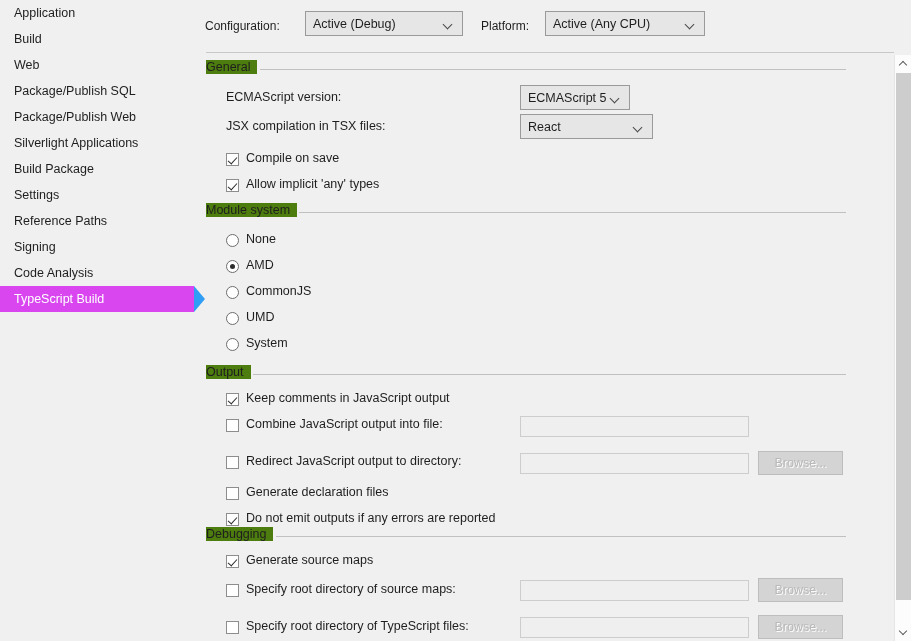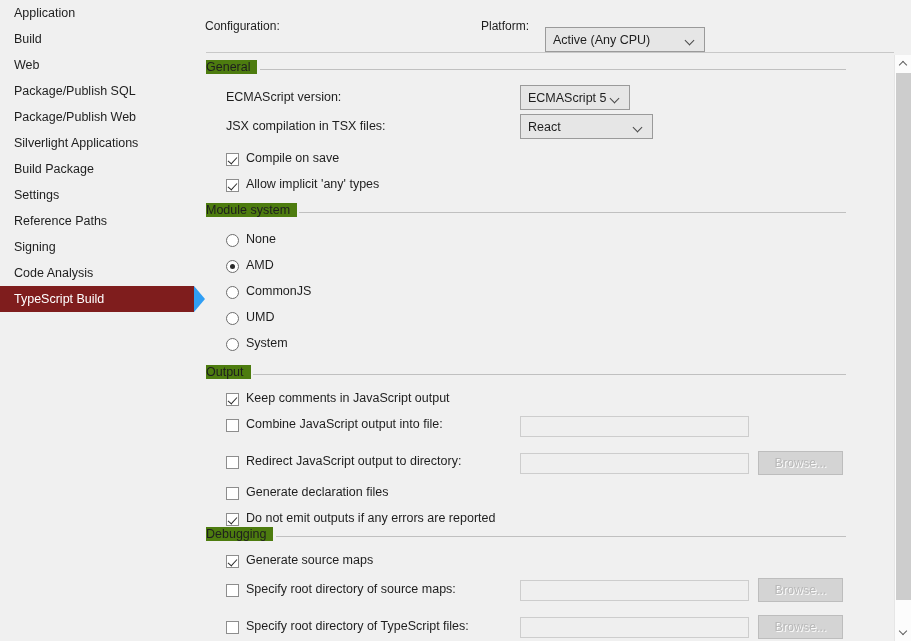--- a/index.html
+++ b/index.html
@@ -29,21 +29,21 @@
     position: relative;
     height: 26px;
     line-height: 26px;
     padding-left: 14px;
     font-size: 12.5px;
     color: #1e1e1e;
     white-space: nowrap;
     cursor: default;
   }
   .side-item.selected {
-    background: #7f1d1d;
+    background: #d946ef;
     color: #ffffff;
     width: 180px;
   }
   .side-item.selected .arrow {
     position: absolute;
     right: -11px;
     top: 0;
     width: 0; height: 0;
     border-top: 13px solid transparent;
     border-bottom: 13px solid transparent;
@@ -92,21 +92,21 @@
   .combo .chev::before {
     content: "";
     position: absolute;
     left: 0; top: 0;
     width: 6px; height: 6px;
     border-right: 1.4px solid #4a4a4a;
     border-bottom: 1.4px solid #4a4a4a;
     transform: rotate(45deg);
   }
   #cfg-combo  { left: 110px; top: 11px;  width: 158px; height: 25px; }
-  #plat-combo { left: 350px; top: 11px;  width: 160px; height: 25px; margin-top: 16px; }
+  #plat-combo { left: 350px; top: 11px;  width: 160px; height: 25px; }
 
   #top-divider {
     position: absolute;
     left: 206px; top: 52px;
     width: 688px; height: 1px;
     background: #c8c8c8;
   }
 
   
   #content {
@@ -317,20 +317,24 @@
     <span>Code Analysis</span>
   </div>
   <div class="side-item selected">
     <span>TypeScript Build</span>
     <span class="arrow"></span>
   </div>
 </div>
 
 <div id="topbar">
   <span class="top-label" id="cfg-label">Configuration:</span>
+  <div class="combo" id="cfg-combo">
+    <span class="ctext">Active (Debug)</span>
+    <span class="chev"></span>
+  </div>
 
   <span class="top-label" id="plat-label">Platform:</span>
   <div class="combo" id="plat-combo">
     <span class="ctext">Active (Any CPU)</span>
     <span class="chev"></span>
   </div>
 </div>
 <div id="top-divider"></div>
 
 <div id="content">

